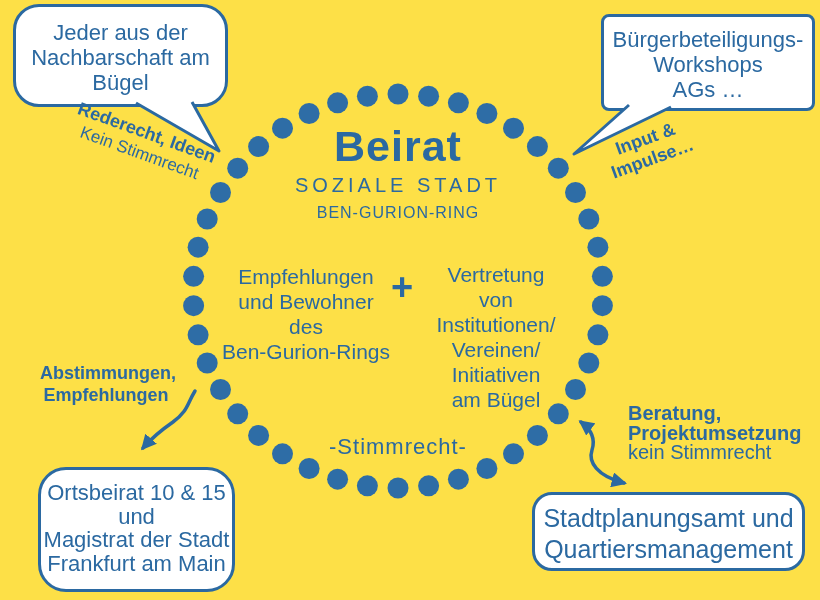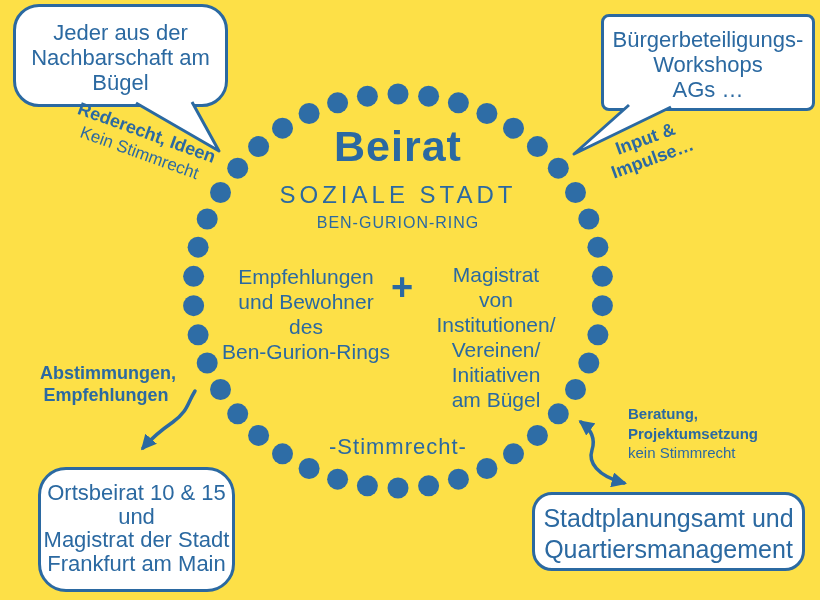--- a/index.html
+++ b/index.html
@@ -15,34 +15,34 @@
   .bubble,.rbox{
     border:3px solid var(--primary,#2b69a1);background:#fff;text-align:center;
   }
   .bubble-tl{left:13px;top:4px;width:215px;height:103px;border-radius:26px;padding-top:13px;font-size:22px;line-height:25px;}
   .bubble-tr{left:601px;top:14px;width:214px;height:97px;border-radius:8px;padding-top:10px;font-size:22px;line-height:25px;}
   .box-bl{left:38px;top:467px;width:197px;height:125px;border-radius:28px;padding-top:11px;font-size:22px;line-height:23.5px;}
   .box-br{left:532px;top:492px;width:273px;height:79px;border-radius:20px;padding-top:8px;font-size:25px;line-height:31px;}
   
   .center-title{left:198px;top:122px;width:400px;text-align:center;}
   .main-title{font-size:43px;font-weight:bold;letter-spacing:1px;line-height:48px;}
-  .sub1{font-size:24px;letter-spacing:4px;margin-top:13px;line-height:24px;}
+  .sub1{font-size:20px;letter-spacing:4px;margin-top:3px;line-height:24px;}
   .sub2{font-size:16px;letter-spacing:1px;margin-top:3px;line-height:25px;}
   .group-left{left:216px;top:264px;width:180px;text-align:center;font-size:21px;line-height:25px;}
   .plus-sign{left:382px;top:266px;width:40px;text-align:center;font-size:38px;font-weight:bold;}
   .group-right{left:420px;top:262px;width:152px;text-align:center;font-size:21px;line-height:25px;}
   .stimmrecht{left:198px;top:434px;width:400px;text-align:center;font-size:22px;letter-spacing:1px;}
   
   .note{font-size:18px;line-height:21px;}
   .note .b{font-weight:bold;}
   .note-rederecht{left:62px;top:122px;width:162px;text-align:center;transform:rotate(20deg);}
   .note-rederecht .r{font-size:17px;}
   .note-input{left:573px;top:128px;width:152px;text-align:center;transform:rotate(-20deg);font-weight:bold;}
   .note-abstimmungen{left:40px;top:362px;width:132px;text-align:center;font-weight:bold;line-height:22px;}
-  .note-beratung{left:628px;top:404px;width:170px;text-align:left;font-size:15px;line-height:19.5px;}
+  .note-beratung{left:628px;top:404px;width:170px;text-align:left;font-size:20px;line-height:19.5px;}
 </style>
 </head>
 <body>
 
 <div class="stage">
 
   <div class="abs bubble bubble-tl shape">
     <div>Jeder aus der</div>
     <div>Nachbarschaft am</div>
     <div>Bügel</div>
@@ -75,21 +75,21 @@
   <div class="abs group-left txt">
     <div>Empfehlungen</div>
     <div>und Bewohner</div>
     <div>des</div>
     <div>Ben-Gurion-Rings</div>
   </div>
 
   <div class="abs plus-sign txt">+</div>
 
   <div class="abs group-right txt">
-    <div>Magistrat</div>
+    <div>Vertretung</div>
     <div>von</div>
     <div>Institutionen/</div>
     <div>Vereinen/</div>
     <div>Initiativen</div>
     <div>am Bügel</div>
   </div>
 
   <div class="abs stimmrecht txt">-Stimmrecht-</div>
 
   <div class="abs note note-rederecht txt">

